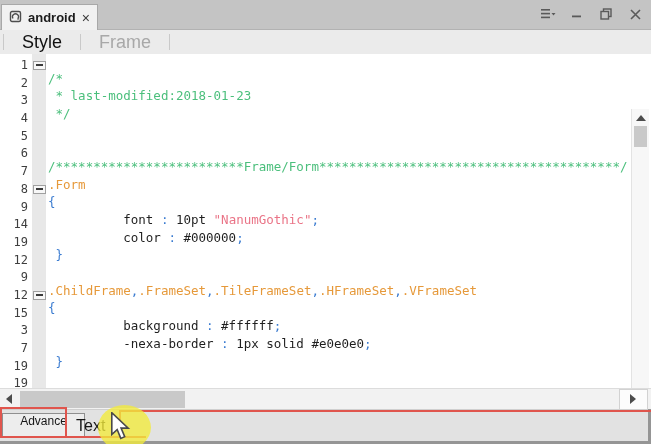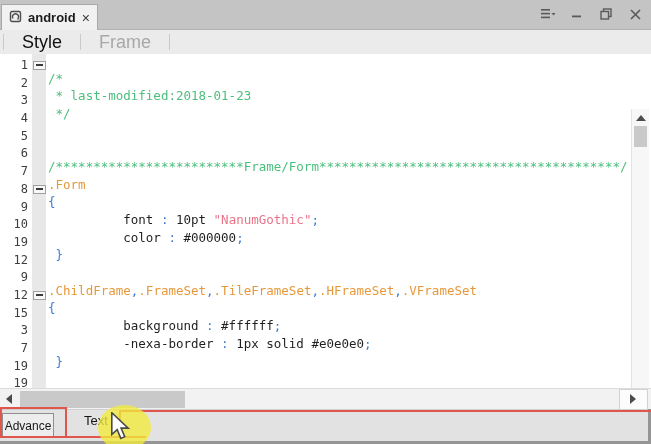--- a/index.html
+++ b/index.html
@@ -43,23 +43,23 @@
   .hscroll{position:absolute;left:0;right:0;top:388px;height:21px;background:#f2f2f2;border-top:1px solid #dcdcdc;}
   .hbtn-left{position:absolute;left:1px;top:1px;width:18px;height:19px;background:#f2f2f2;}
   .hbtn-left::after{content:"";position:absolute;left:5px;top:4px;width:0;height:0;
     border-top:5px solid transparent;border-bottom:5px solid transparent;border-right:6px solid #4c4c4c;}
   .hthumb{position:absolute;left:20px;top:2px;width:165px;height:17px;background:#c9c9c9;}
   .hbtn-right{position:absolute;right:3px;top:0px;width:27px;height:20px;background:#fcfcfc;border:1px solid #d2d2d2;}
   .hbtn-right::after{content:"";position:absolute;left:10px;top:4px;width:0;height:0;
     border-top:5px solid transparent;border-bottom:5px solid transparent;border-left:6px solid #4c4c4c;}
   
   .bottom-bar{position:absolute;top:409px;left:0;right:0;height:35px;background:#e2e2e2;border-top:1px solid #cfcfcf;}
-  .tab-advance{position:absolute;left:2px;top:3px;width:52px;height:25px;background:#ededed;border:1px solid #8f8f8f;
-    display:flex;align-items:center;justify-content:center;font-size:12px;color:#161616;box-sizing:border-box;}
-  .tab-text{position:absolute;left:84px;top:3px;height:25px;display:flex;align-items:flex-start;font-size:13px;color:#161616;}
+  .tab-advance{position:absolute;left:2px;top:3px;width:83px;height:25px;background:#ededed;border:1px solid #8f8f8f;
+    display:flex;justify-content:center;font-size:12px;color:#161616;box-sizing:border-box;}
+  .tab-text{position:absolute;left:76px;top:3px;height:25px;display:flex;align-items:center;font-size:16px;color:#161616;}
   .bottom-edge{position:absolute;left:0;right:0;bottom:0;height:3px;background:#959595;}
   .right-edge{position:absolute;right:0;top:409px;bottom:0;width:3px;background:#959595;}
   
   .red-rect-advance{position:absolute;left:0;top:407px;width:67px;height:31px;
     border:2px solid var(--c-red);box-sizing:border-box;pointer-events:none;}
   .red-line-top{position:absolute;left:119px;top:410px;width:532px;height:2px;background:var(--c-red);pointer-events:none;}
   .red-line-left{position:absolute;left:119px;top:410px;width:2px;height:18px;background:var(--c-red);pointer-events:none;}
   .red-line-bottom{position:absolute;left:66px;top:436px;width:80px;height:2px;background:var(--c-red);pointer-events:none;}
   .yellow-circle{position:absolute;left:98px;top:405px;width:53px;height:45px;border-radius:50%;
     background:var(--c-yellow);opacity:0.78;filter:blur(0.6px);pointer-events:none;}
@@ -122,21 +122,21 @@
     <div class="gutter" id="gutter">
         <div>1</div>
         <div>2</div>
         <div>3</div>
         <div>4</div>
         <div>5</div>
         <div>6</div>
         <div>7</div>
         <div>8</div>
         <div>9</div>
-        <div>10</div>
+        <div>14</div>
         <div>19</div>
         <div>12</div>
         <div>9</div>
         <div>12</div>
         <div>15</div>
         <div>3</div>
         <div>7</div>
         <div>19</div>
         <div>19</div>
       </div>

